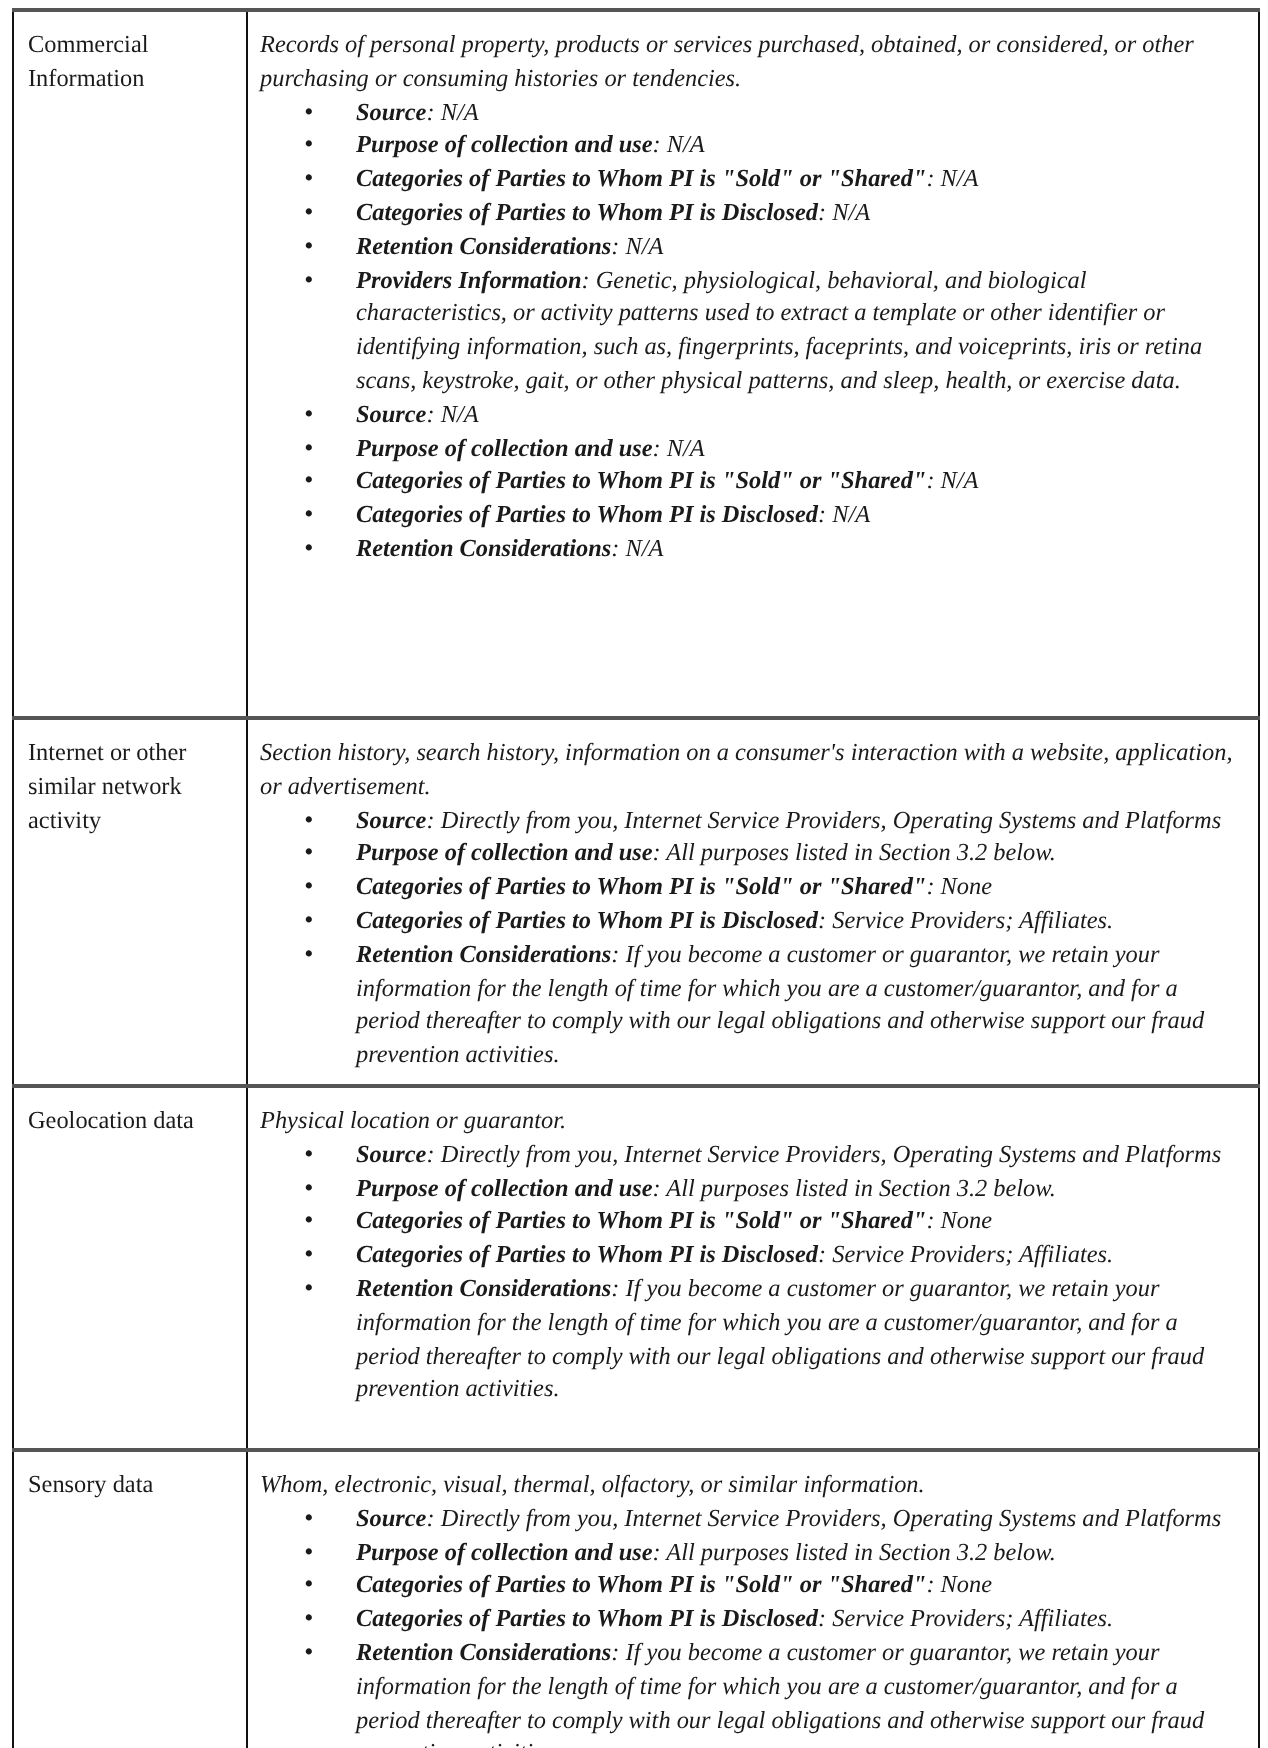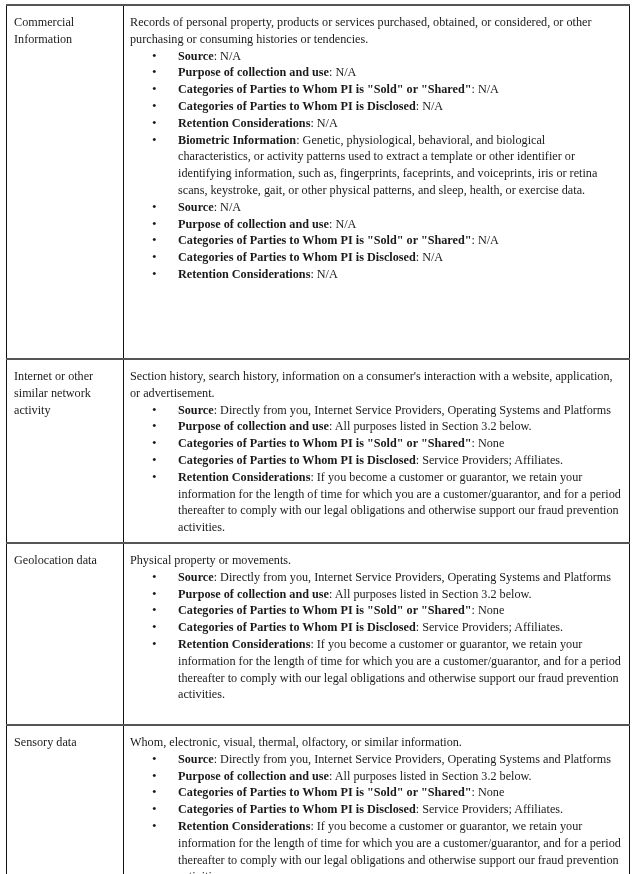--- a/index.html
+++ b/index.html
@@ -1,41 +1,41 @@
 <!DOCTYPE html>
 <html><head>
 <meta charset="utf-8">
 <style>
   html, body { margin:0; padding:0; background:#ffffff; }
   body { width:634px; height:874px; overflow:hidden; font-family:"Liberation Serif", serif; color:#1a1a1a; }
   table { position:absolute; left:6px; top:4px; width:624px; border-collapse:collapse; font-size:12.2px; line-height:16.8px; }
   td { vertical-align:top; border-left:1.5px solid #111; border-right:1.5px solid #111; border-top:2px solid #555; border-bottom:2px solid #555; padding:0; }
   td.label { width:105px; padding:8px 4px 6px 7px; }
-  td.desc { padding:8px 8px 6px 6px; }
+  td.desc { padding:8px 8px 6px 6px;font-style:italic; }
   ul { margin:0; padding:0 0 0 48px; list-style:none; }
   li { position:relative; }
   li::before { content:"\2022"; position:absolute; left:-26px; top:0; font-size:13px; }
   b { font-weight:bold; }
 </style>
 </head>
 <body>
 
 <table>
   <tbody id="tbody">
       <tr style="height: 354px;">
         <td class="label">Commercial Information</td>
         <td class="desc">
           <div>Records of personal property, products or services purchased, obtained, or considered, or other purchasing or consuming histories or tendencies.</div>
           <ul>
             <li><b>Source</b><span>: N/A</span></li>
             <li><b>Purpose of collection and use</b><span>: N/A</span></li>
             <li><b>Categories of Parties to Whom PI is "Sold" or "Shared"</b><span>: N/A</span></li>
             <li><b>Categories of Parties to Whom PI is Disclosed</b><span>: N/A</span></li>
             <li><b>Retention Considerations</b><span>: N/A</span></li>
-            <li><b>Biometric Information</b><span>: Genetic, physiological, behavioral, and biological characteristics, or activity patterns used to extract a template or other identifier or identifying information, such as, fingerprints, faceprints, and voiceprints, iris or retina scans, keystroke, gait, or other physical patterns, and sleep, health, or exercise data.</span></li>
+            <li><b>Providers Information</b><span>: Genetic, physiological, behavioral, and biological characteristics, or activity patterns used to extract a template or other identifier or identifying information, such as, fingerprints, faceprints, and voiceprints, iris or retina scans, keystroke, gait, or other physical patterns, and sleep, health, or exercise data.</span></li>
             <li><b>Source</b><span>: N/A</span></li>
             <li><b>Purpose of collection and use</b><span>: N/A</span></li>
             <li><b>Categories of Parties to Whom PI is "Sold" or "Shared"</b><span>: N/A</span></li>
             <li><b>Categories of Parties to Whom PI is Disclosed</b><span>: N/A</span></li>
             <li><b>Retention Considerations</b><span>: N/A</span></li>
           </ul>
         </td>
       </tr>
       <tr style="height: 184px;">
         <td class="label">Internet or other similar network activity</td>
@@ -46,21 +46,21 @@
             <li><b>Purpose of collection and use</b><span>: All purposes listed in Section 3.2 below.</span></li>
             <li><b>Categories of Parties to Whom PI is "Sold" or "Shared"</b><span>: None</span></li>
             <li><b>Categories of Parties to Whom PI is Disclosed</b><span>: Service Providers; Affiliates.</span></li>
             <li><b>Retention Considerations</b><span>: If you become a customer or guarantor, we retain your information for the length of time for which you are a customer/guarantor, and for a period thereafter to comply with our legal obligations and otherwise support our fraud prevention activities.</span></li>
           </ul>
         </td>
       </tr>
       <tr style="height: 182px; margin-top: 12px;">
         <td class="label">Geolocation data</td>
         <td class="desc">
-          <div>Physical property or movements.</div>
+          <div>Physical location or guarantor.</div>
           <ul>
             <li><b>Source</b><span>: Directly from you, Internet Service Providers, Operating Systems and Platforms</span></li>
             <li><b>Purpose of collection and use</b><span>: All purposes listed in Section 3.2 below.</span></li>
             <li><b>Categories of Parties to Whom PI is "Sold" or "Shared"</b><span>: None</span></li>
             <li><b>Categories of Parties to Whom PI is Disclosed</b><span>: Service Providers; Affiliates.</span></li>
             <li><b>Retention Considerations</b><span>: If you become a customer or guarantor, we retain your information for the length of time for which you are a customer/guarantor, and for a period thereafter to comply with our legal obligations and otherwise support our fraud prevention activities.</span></li>
           </ul>
         </td>
       </tr>
       <tr style="height: 140px;">

